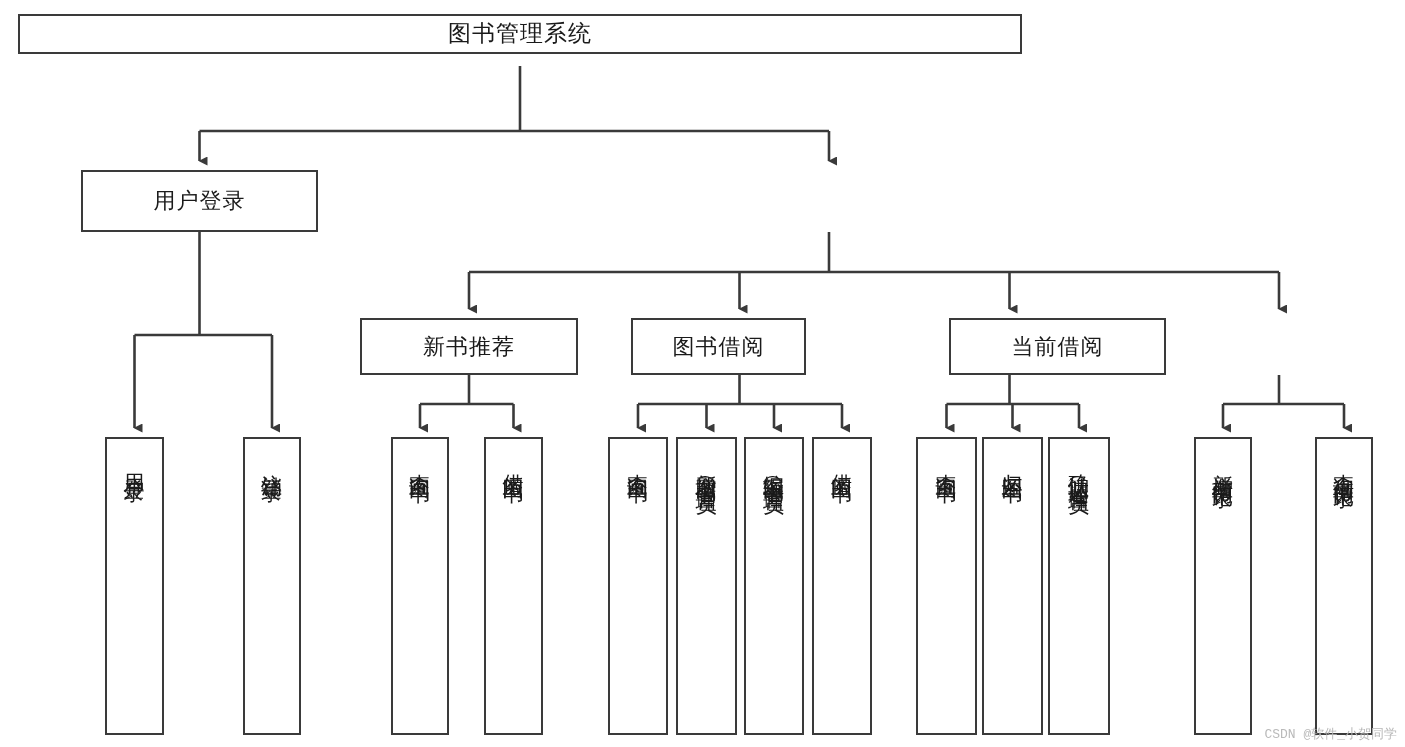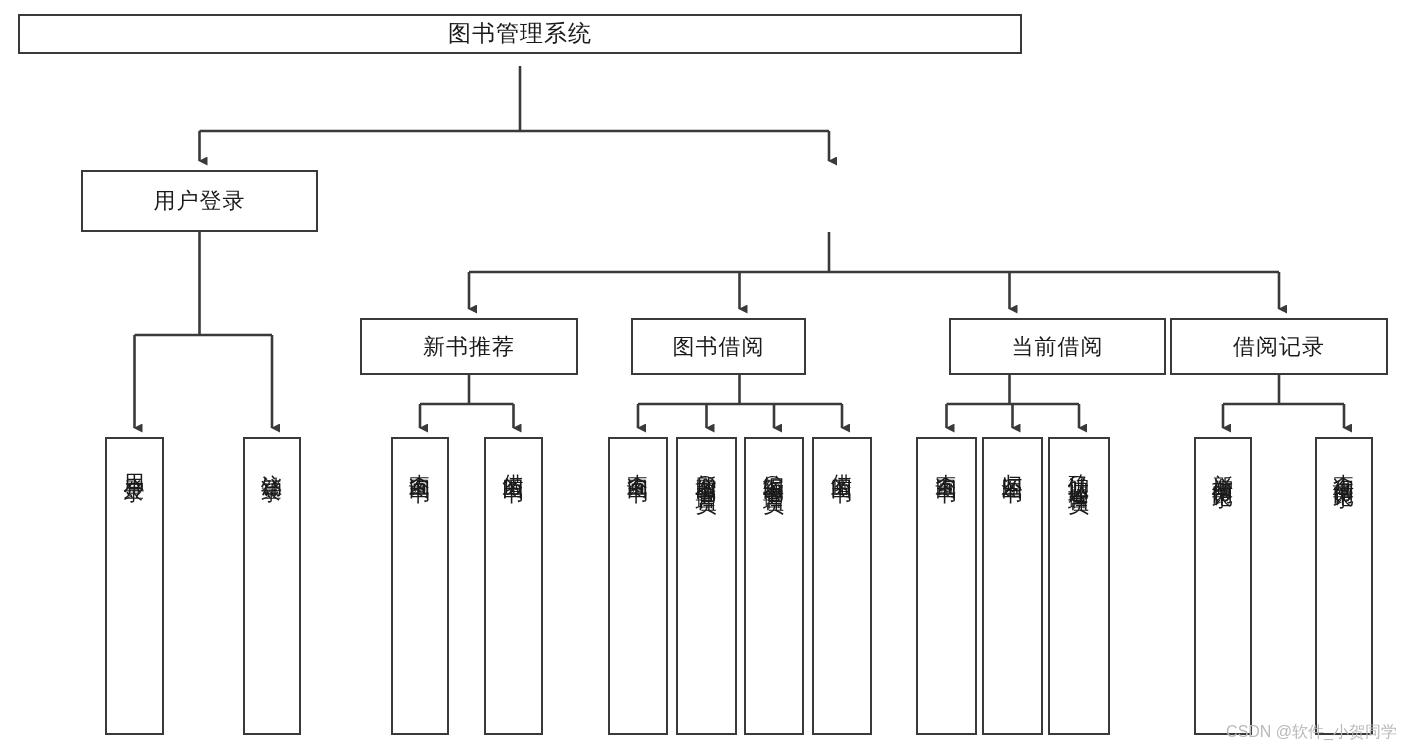--- a/index.html
+++ b/index.html
@@ -71,24 +71,25 @@
     font-size: 21px;
     letter-spacing: 3px;
     line-height: 1;
     white-space: nowrap;
   }
 
   #watermark {
     position: absolute;
     right: 8px;
     bottom: 4px;
-    font-size: 16px;
+    font-size: 13px;
     color: #b9b9b9;
     white-space: nowrap;
     pointer-events: none;
+    font-family: Liberation Mono, monospace;
   }
 </style>
 </head>
 <body>
 
 <div id="diagram-root">
 
   <svg id="connectors" viewBox="0 0 1405 747" width="1405" height="747" xmlns="http://www.w3.org/2000/svg">
     <defs>
       <marker id="arrowhead" markerWidth="9" markerHeight="9" refX="4.5" refY="8" orient="auto" markerUnits="userSpaceOnUse">
@@ -146,23 +147,20 @@
   </div>
 
   <div class="node horizontal" style="left:631px; top:318px; width:175px; height:57px;">
     <span class="label">图书借阅</span>
   </div>
 
   <div class="node horizontal" style="left:901px; top:318px; width:217px; height:57px;margin-left:48px;">
     <span class="label">当前借阅</span>
   </div>
 
-  <div class="node horizontal" style="left:1170px; top:318px; width:218px; height:57px;">
-    <span class="label">借阅记录</span>
-  </div>
 
   <div class="node vertical" style="left:105px; top:437px; width:59px; height:298px;">
     <span class="label">用户登录</span>
   </div>
 
   <div class="node vertical" style="left:243px; top:437px; width:58px; height:298px;">
     <span class="label">注销登录</span>
   </div>
 
   <div class="node vertical" style="left:391px; top:437px; width:58px; height:298px;">

